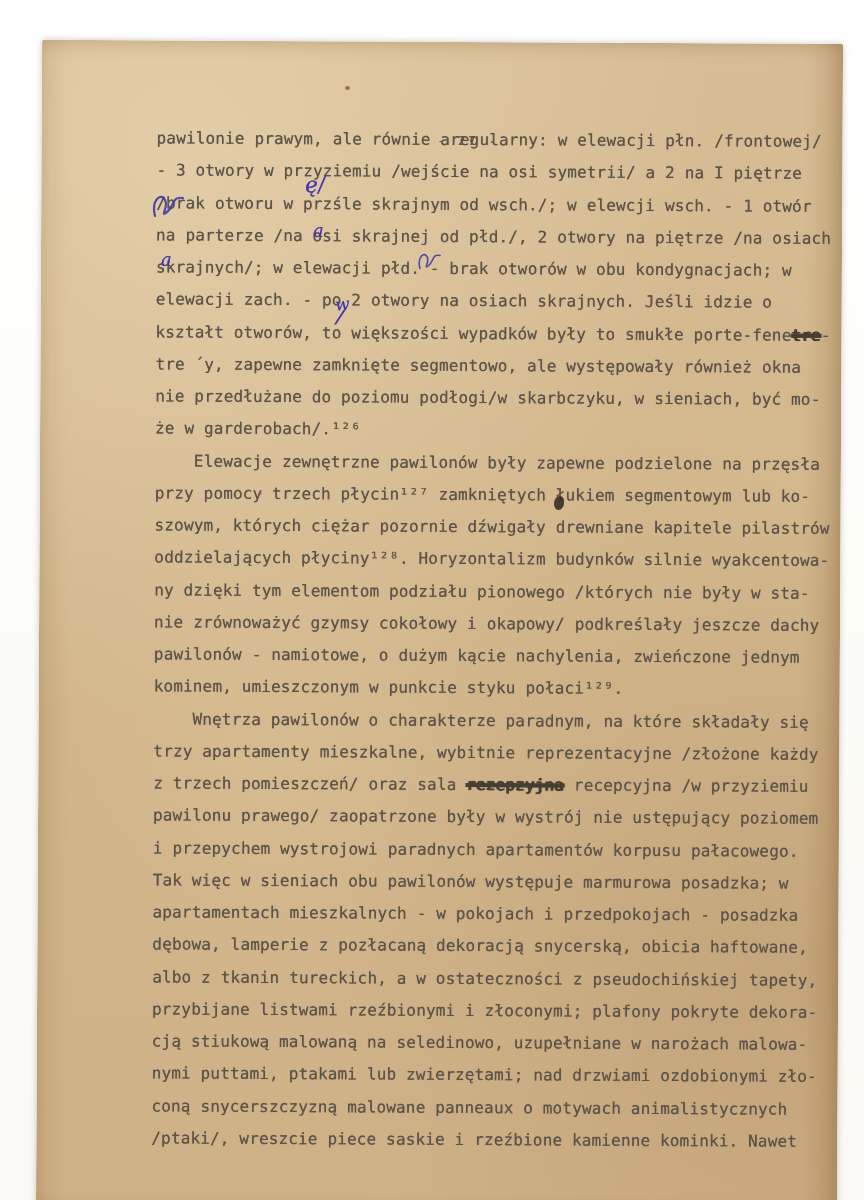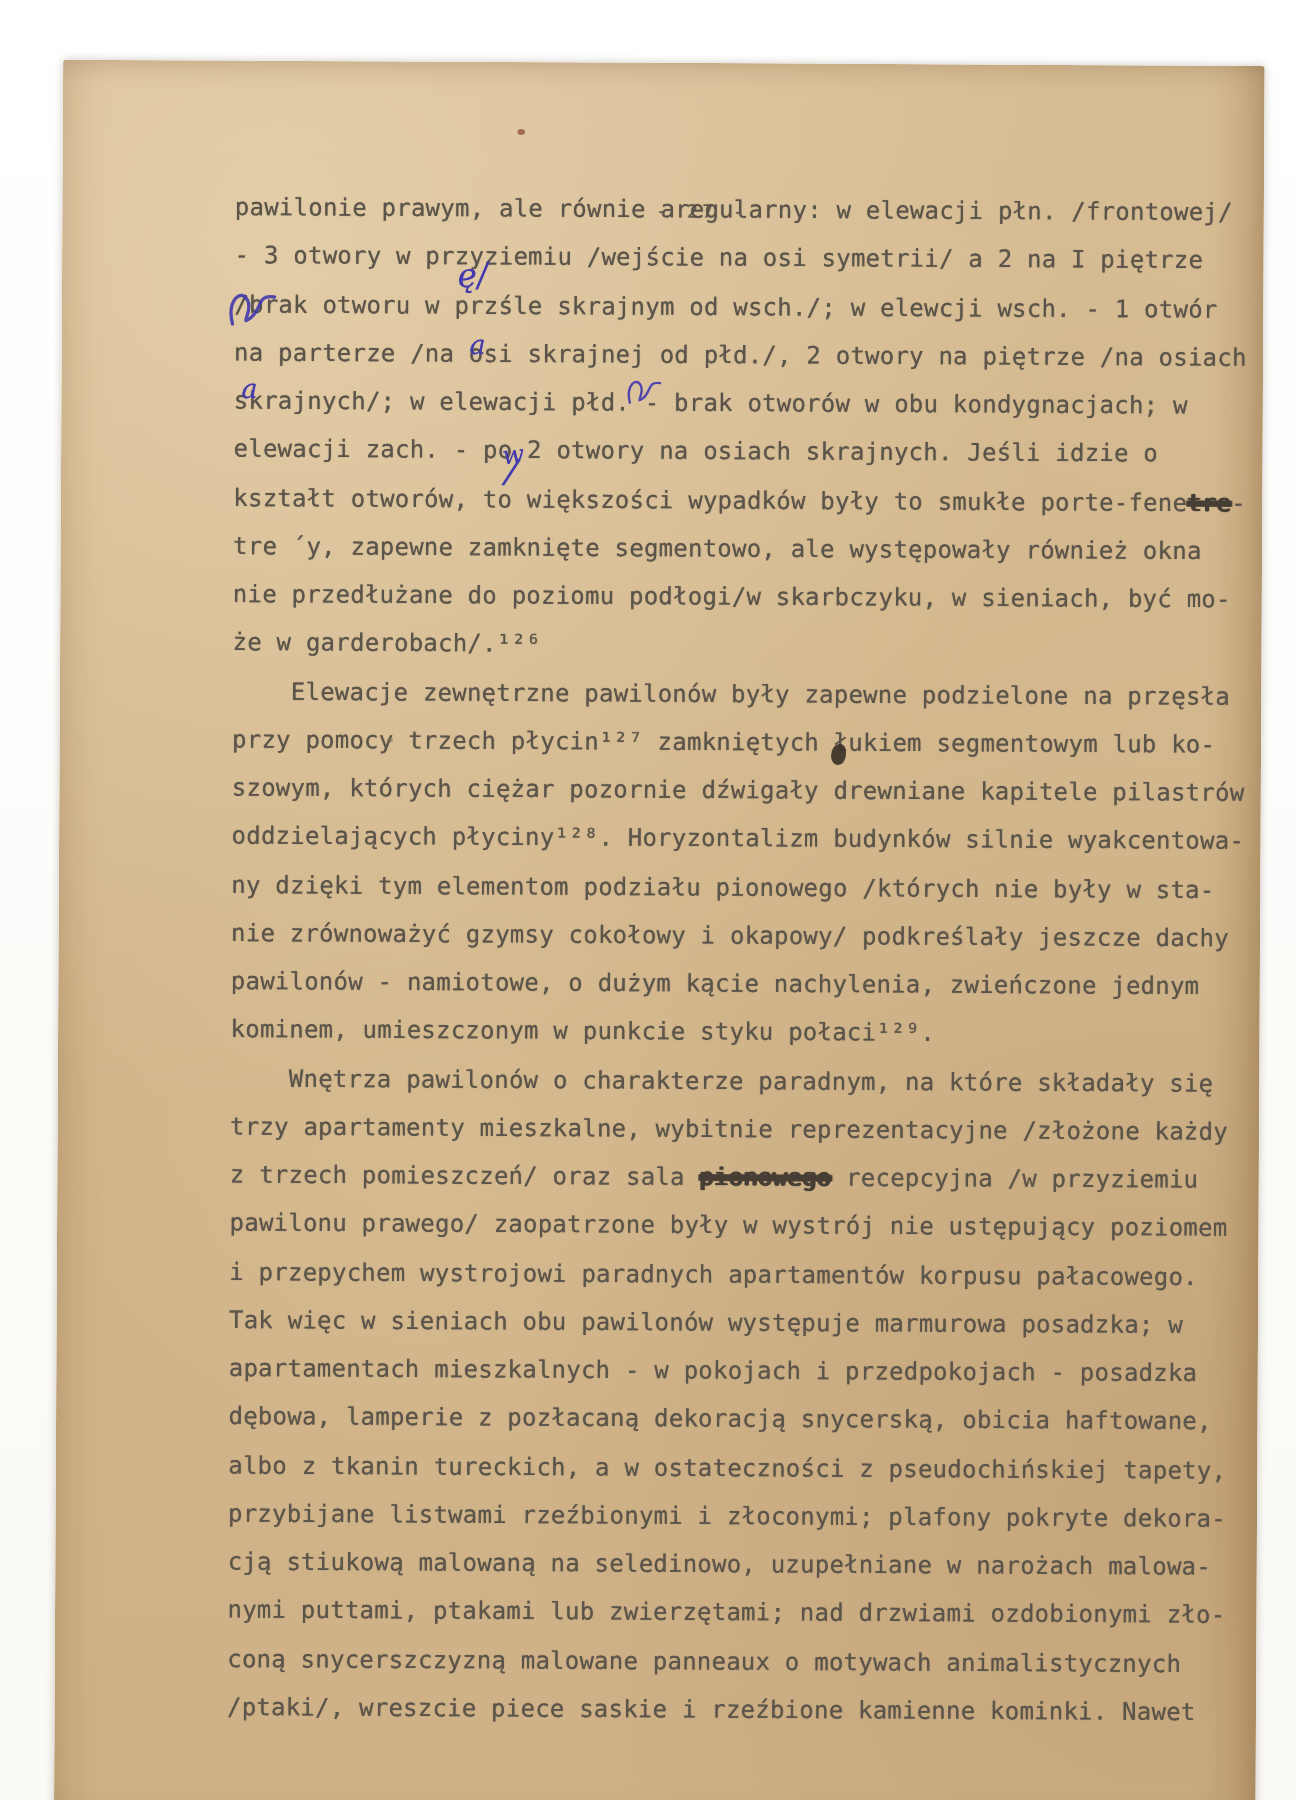--- a/index.html
+++ b/index.html
@@ -76,21 +76,21 @@
       <div class="line indent"><span>Elewacje zewnętrzne pawilonów były zapewne podzielone na przęsła</span></div>
       <div class="line"><span>przy pomocy trzech płycin¹²⁷ zamkniętych łukiem segmentowym lub ko-</span></div>
       <div class="line"><span>szowym, których ciężar pozornie dźwigały drewniane kapitele pilastrów</span></div>
       <div class="line"><span>oddzielających płyciny¹²⁸. Horyzontalizm budynków silnie wyakcentowa-</span></div>
       <div class="line"><span>ny dzięki tym elementom podziału pionowego /których nie były w sta-</span></div>
       <div class="line"><span>nie zrównoważyć gzymsy cokołowy i okapowy/ podkreślały jeszcze dachy</span></div>
       <div class="line"><span>pawilonów - namiotowe, o dużym kącie nachylenia, zwieńczone jednym</span></div>
       <div class="line"><span>kominem, umieszczonym w punkcie styku połaci¹²⁹.</span></div>
       <div class="line indent"><span>Wnętrza pawilonów o charakterze paradnym, na które składały się</span></div>
       <div class="line"><span>trzy apartamenty mieszkalne, wybitnie reprezentacyjne /złożone każdy</span></div>
-      <div class="line"><span>z trzech pomieszczeń/ oraz sala </span><span class="struck">pionowego</span><span> recepcyjna /w przyziemiu</span></div>
+      <div class="line"><span>z trzech pomieszczeń/ oraz sala </span><span class="struck">rezepzyjna</span><span> recepcyjna /w przyziemiu</span></div>
       <div class="line"><span>pawilonu prawego/ zaopatrzone były w wystrój nie ustępujący poziomem</span></div>
       <div class="line"><span>i przepychem wystrojowi paradnych apartamentów korpusu pałacowego.</span></div>
       <div class="line"><span>Tak więc w sieniach obu pawilonów występuje marmurowa posadzka; w</span></div>
       <div class="line"><span>apartamentach mieszkalnych - w pokojach i przedpokojach - posadzka</span></div>
       <div class="line"><span>dębowa, lamperie z pozłacaną dekoracją snycerską, obicia haftowane,</span></div>
       <div class="line"><span>albo z tkanin tureckich, a w ostateczności z pseudochińskiej tapety,</span></div>
       <div class="line"><span>przybijane listwami rzeźbionymi i złoconymi; plafony pokryte dekora-</span></div>
       <div class="line"><span>cją stiukową malowaną na seledinowo, uzupełniane w narożach malowa-</span></div>
       <div class="line"><span>nymi puttami, ptakami lub zwierzętami; nad drzwiami ozdobionymi zło-</span></div>
       <div class="line"><span>coną snycerszczyzną malowane panneaux o motywach animalistycznych</span></div>

